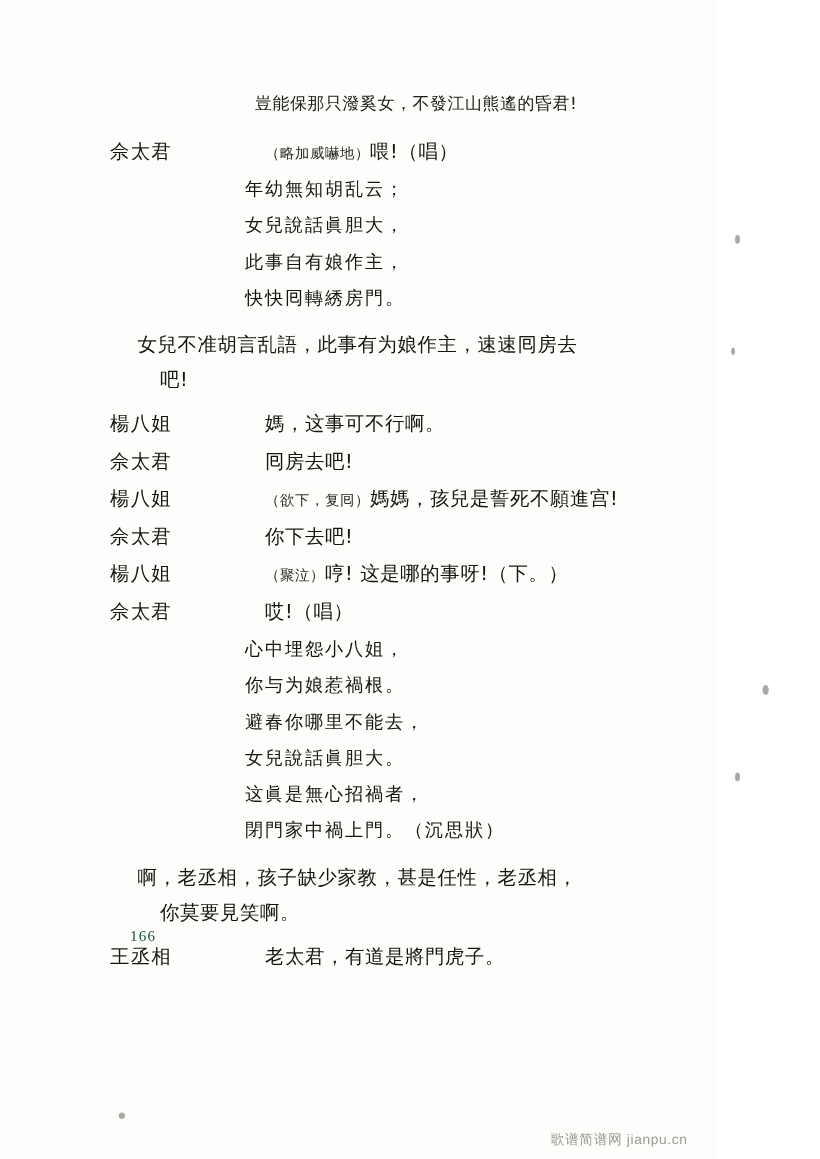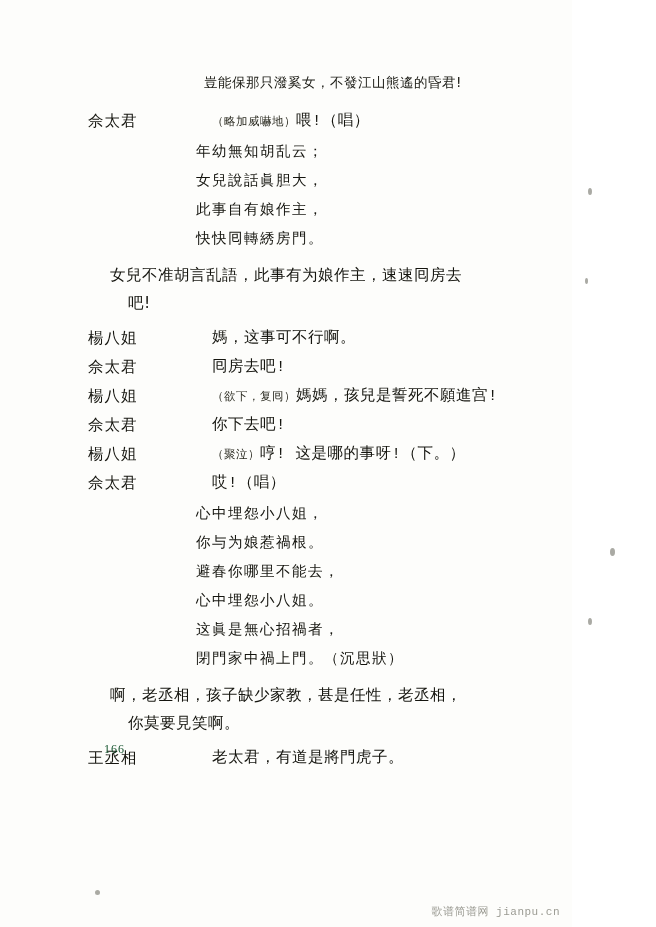--- a/index.html
+++ b/index.html
@@ -46,21 +46,20 @@
   .speaker {
     flex: 0 0 auto;
     width: 80px;
     font-size: 15.5px;
     letter-spacing: 1px;
     color: #15150f;
   }
   .speech {
     flex: 1 1 auto;
     font-size: 15.5px;
-    font-family: Liberation Mono, monospace;
   }
   .stage {
     font-size: 11.5px;
     color: #2a2a20;
     letter-spacing: .5px;
   }
   .centered-top {
     text-align: center;
     font-size: 13.5px;
     letter-spacing: .5px;
@@ -96,26 +95,26 @@
     position: absolute;
     left: 104px;
     top: 742px;
     font-size: 12px;
     font-family: "Liberation Serif", serif;
     color: #14532d;
     letter-spacing: 1px;
   }
   .watermark {
     position: absolute;
-    right: 12px;
+    right: 22px;
     bottom: 8px;
     font-size: 11px;
     color: #9b9b93;
     letter-spacing: .5px;
-    font-family: Liberation Mono, monospace;
+    font-family: Liberation Sans, sans-serif;
   }
 </style>
 </head>
 <body>
 
 <div class="page">
 
   <div class="speckle" style="left:588px; top:188px; width:4px; height:7px;"></div>
   <div class="speckle" style="left:585px; top:278px; width:3px; height:6px;"></div>
   <div class="speckle" style="left:610px; top:548px; width:5px; height:8px;"></div>
@@ -174,21 +173,21 @@
 
     <div class="line">
       <div class="speaker">佘太君</div>
       <div class="speech"><span class="stage"></span><span>哎!（唱）</span></div>
     </div>
 
     <div class="verse">
       <div>心中埋怨小八姐，</div>
       <div>你与为娘惹禍根。</div>
       <div>避春你哪里不能去，</div>
-      <div>心中埋怨小八姐。</div>
+      <div>女兒說話眞胆大。</div>
       <div>这眞是無心招禍者，</div>
       <div>閉門家中禍上門。（沉思狀）</div>
     </div>
 
     <div class="blockgap"></div>
 
     <div class="para">
       <span>啊，老丞相，孩子缺少家教，甚是任性，老丞相，</span>
       <span class="cont">你莫要見笑啊。</span>
     </div>

